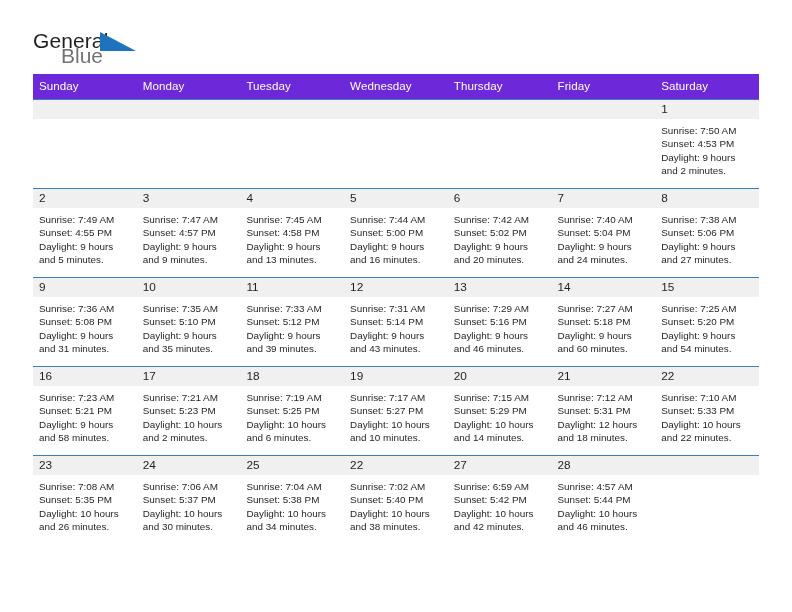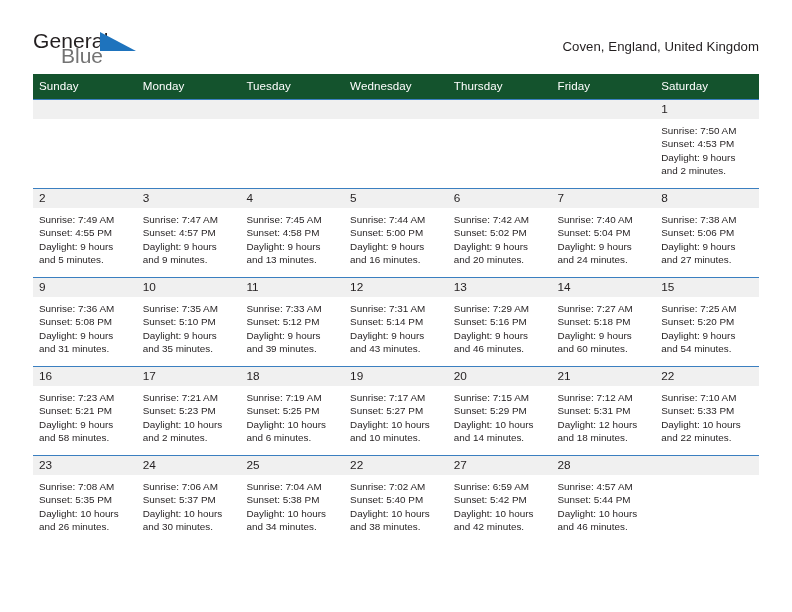--- a/index.html
+++ b/index.html
@@ -83,21 +83,21 @@
   }
 
   
   .cal {
     margin-top: 4px;
     width: 726px;
     border-collapse: collapse;
     table-layout: fixed;
   }
   .cal th {
-    background: #14532d;
+    background: #6d28d9;
     color: #ffffff;
     font-weight: normal;
     font-size: 11.6px;
     text-align: left;
     padding: 5px 0 6px 6px;
     line-height: 1.2;
     letter-spacing: .05px;
     height: 22px;
     box-sizing: border-box;
   }
@@ -144,21 +144,20 @@
       <span class="logo-general">General</span>
       <span class="logo-tri">
         <svg width="40" height="22" viewBox="0 0 40 22">
           <polygon points="0,19 36,19 0,0" fill="#1e73bd"></polygon>
         </svg>
       </span>
       <span class="logo-blue">Blue</span>
     </div>
 
     <div class="titlewrap">
-      <div class="cal-sub">Coven, England, United Kingdom</div>
     </div>
 
   </div>
 
   <table class="cal">
     <thead>
       <tr>
         <th>Sunday</th>
         <th>Monday</th>
         <th>Tuesday</th>

